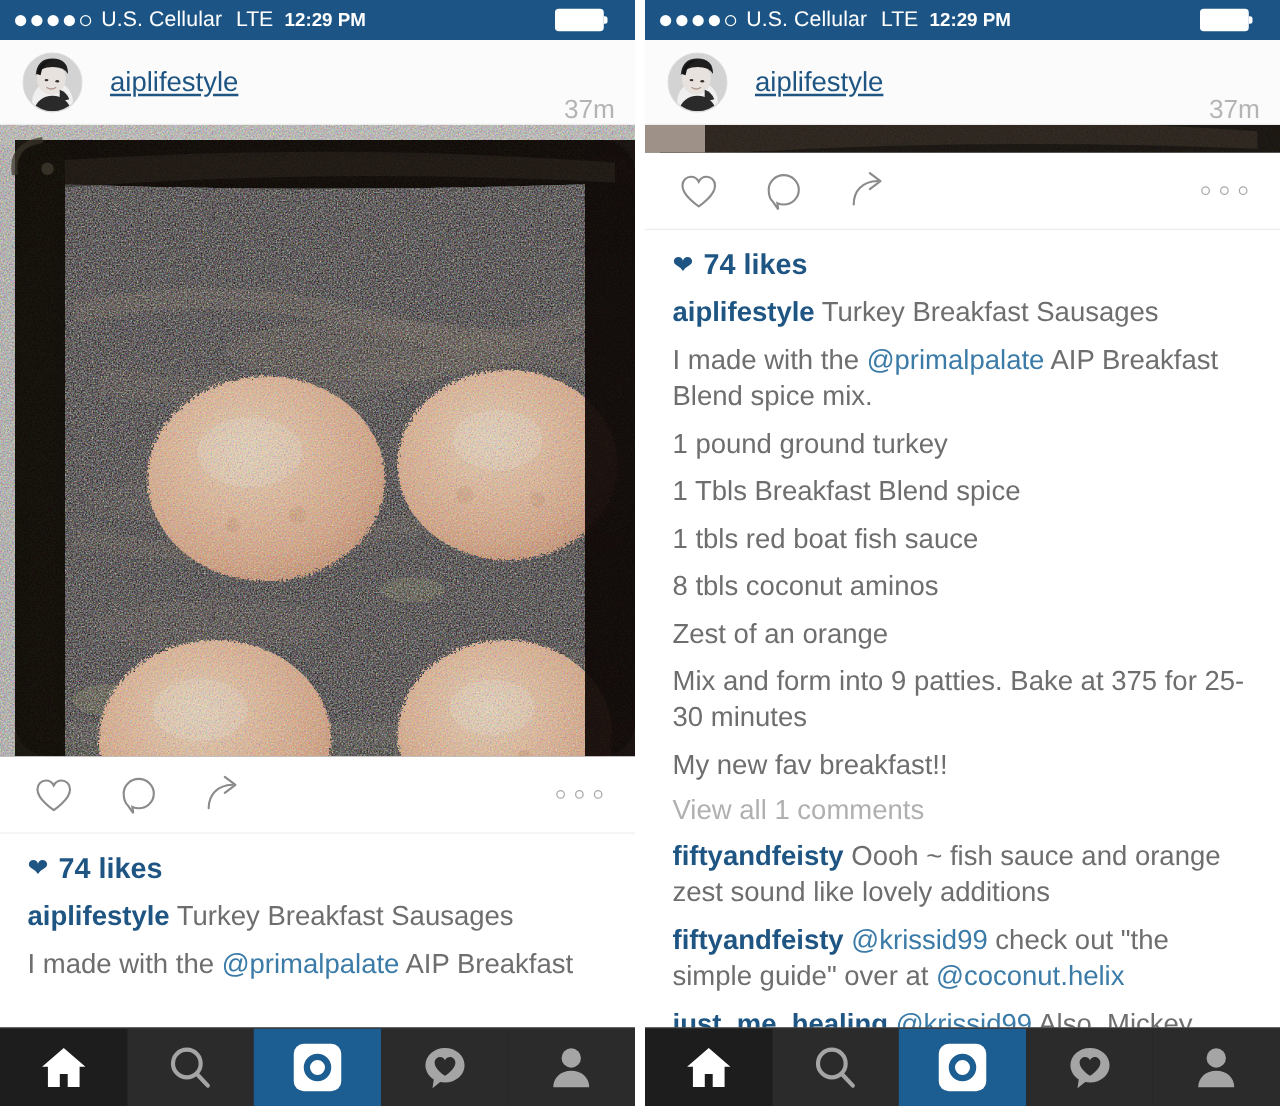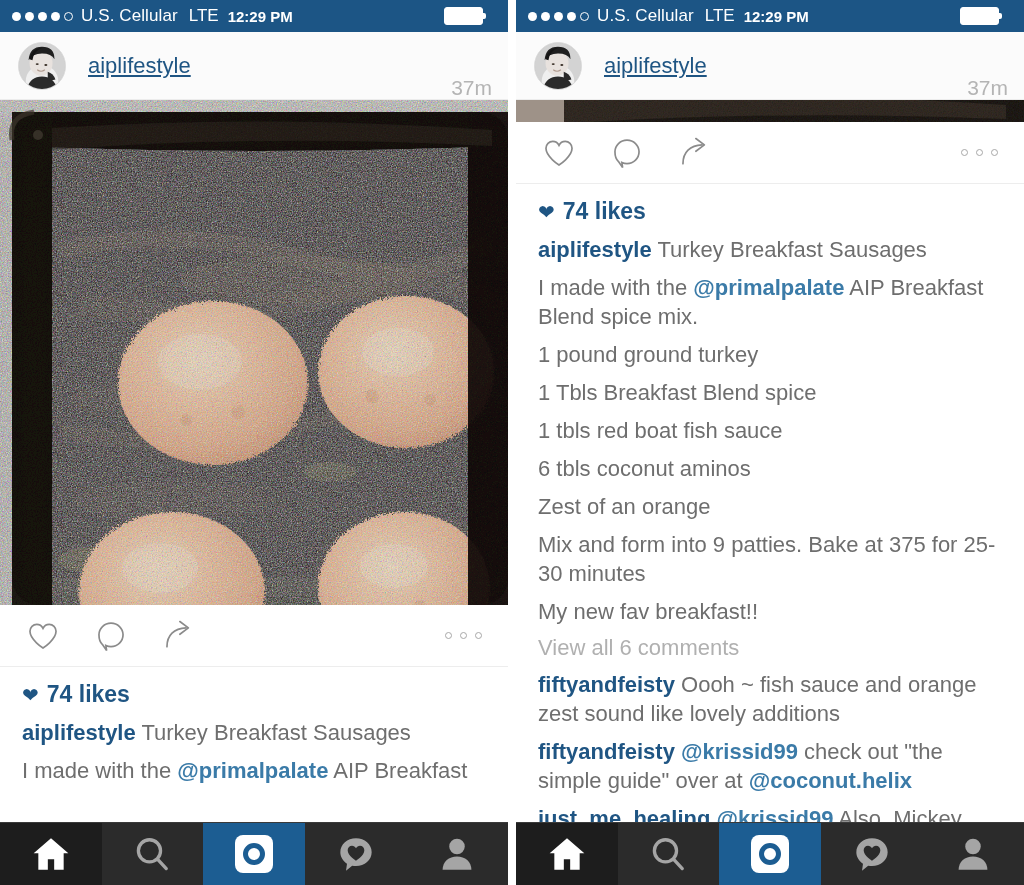--- a/index.html
+++ b/index.html
@@ -127,21 +127,21 @@
   .likes-text { color: #1f5583; font-size: 23px; font-weight: bold; }
 
   .cap-line {
     font-size: 22px;
     color: #6e6e6e;
     line-height: 1.32;
     margin-bottom: 9px;
     word-wrap: break-word;
   }
   .uname { color: #1f5583; font-weight: bold; }
-  .mention { color: #3b7ba8; font-weight: bold; }
+  .mention { color: #3b7ba8; }
   .view-all { color: #b0b0b0; font-size: 22px; margin-bottom: 9px; }
 
   
   .tabbar {
     height: 63px; flex: 0 0 63px;
     display: flex;
     background: #232323;
     border-top: 1px solid #3a3a3a;
   }
   .tab {
@@ -471,26 +471,26 @@
       <div class="cap-line">
         <span class="uname">aiplifestyle</span><span> Turkey Breakfast Sausages</span>
       </div>
 
       <div class="cap-line">
         <span>I made with the </span><span class="mention">@primalpalate</span><span> AIP Breakfast Blend spice mix.</span>
       </div>
       <div class="cap-line">1 pound ground turkey</div>
       <div class="cap-line">1 Tbls Breakfast Blend spice</div>
       <div class="cap-line">1 tbls red boat fish sauce</div>
-      <div class="cap-line">6 tbls coconut aminos</div>
+      <div class="cap-line">8 tbls coconut aminos</div>
       <div class="cap-line">Zest of an orange</div>
       <div class="cap-line">Mix and form into 9 patties. Bake at 375 for 25-30 minutes</div>
       <div class="cap-line">My new fav breakfast!!</div>
 
-      <div class="view-all">View all 6 comments</div>
+      <div class="view-all">View all 1 comments</div>
 
       <div class="cap-line">
         <span class="uname">fiftyandfeisty</span><span> Oooh ~ fish sauce and orange zest sound like lovely additions</span>
       </div>
       <div class="cap-line">
         <span class="uname">fiftyandfeisty</span><span> </span><span class="mention">@krissid99</span><span> check out "the simple guide" over at </span><span class="mention">@coconut.helix</span>
       </div>
       <div class="cap-line">
         <span class="uname">just_me_healing</span><span> </span><span class="mention">@krissid99</span><span> Also, Mickey</span>
       </div>

